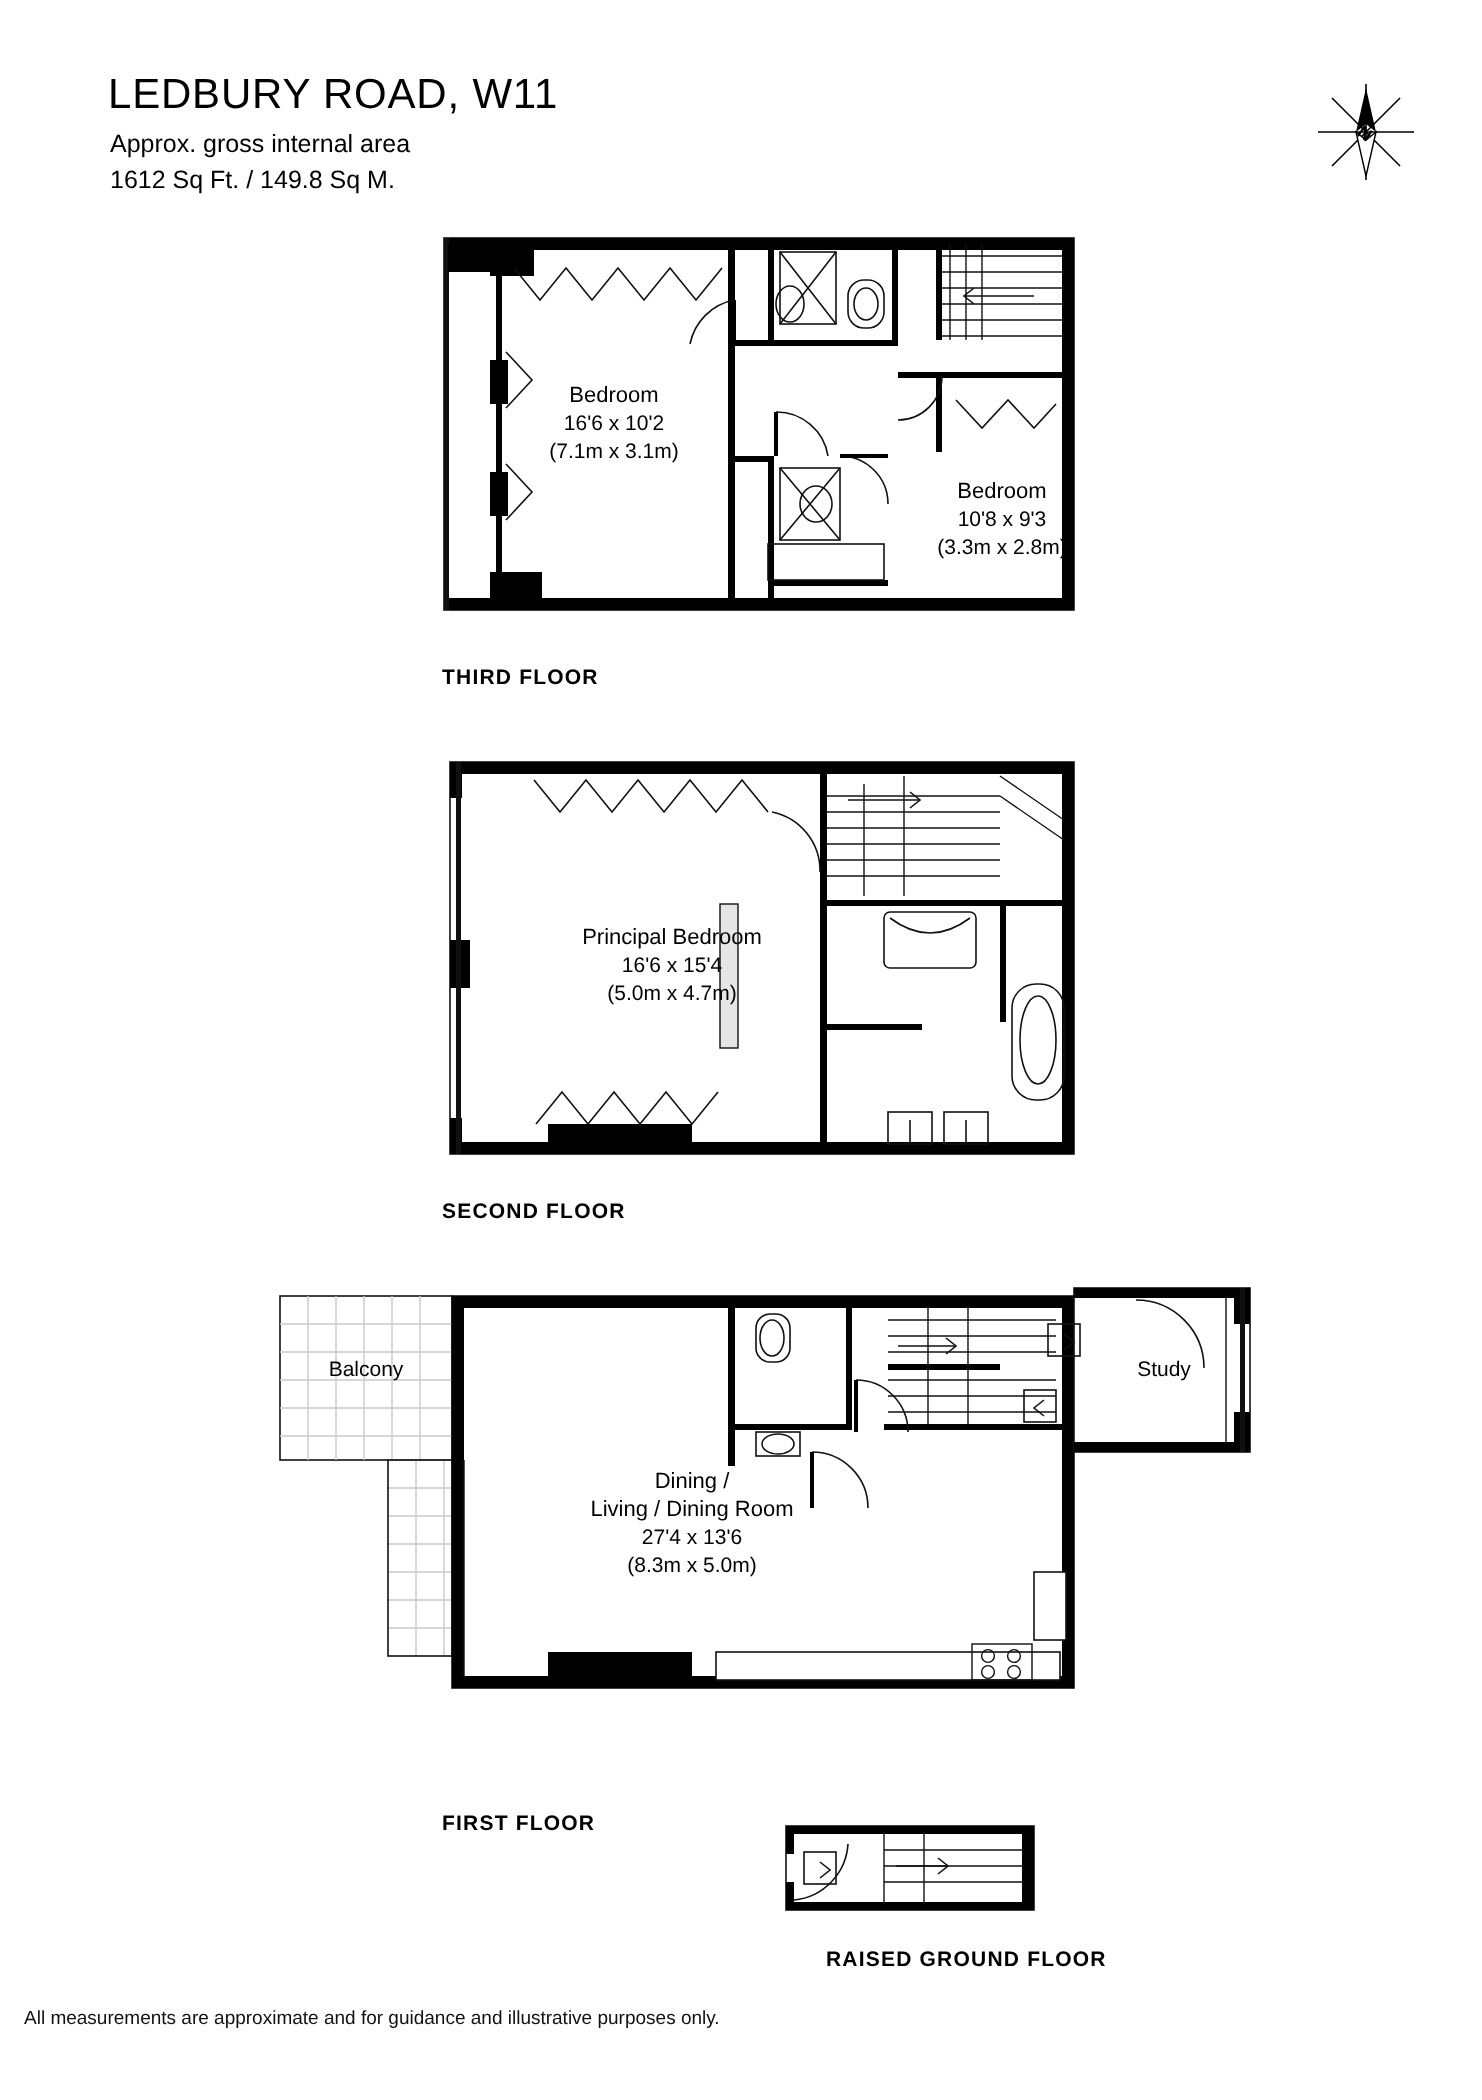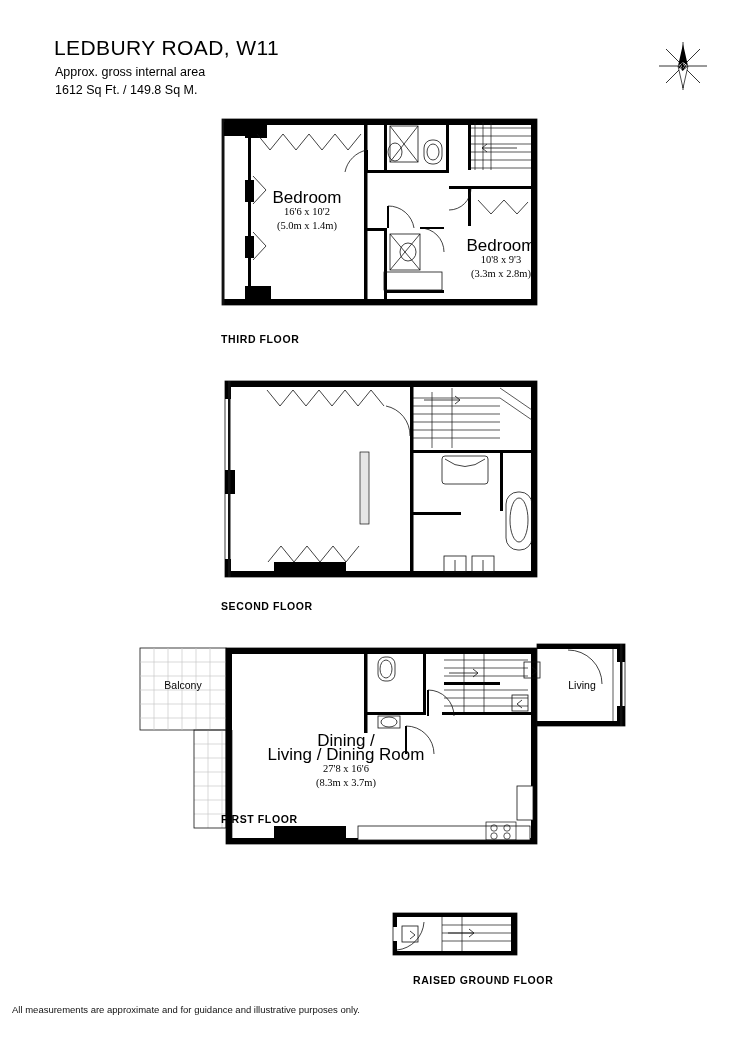--- a/index.html
+++ b/index.html
@@ -61,22 +61,22 @@
   }
 
   
   .room-label {
     position: absolute;
     text-align: center;
     font-size: 11px;
     line-height: 14px;
     white-space: nowrap;
   }
-  .room-label .name { font-size: 17px; }
-  .room-label .dim  { font-size: 10.5px; font-family: Liberation Serif, serif; }
+  .room-label .name { font-size: 11px; }
+  .room-label .dim  { font-size: 10.5px; }
 
   .small-label {
     position: absolute;
     font-size: 10.5px;
     text-align: center;
     white-space: nowrap;
   }
 
   
   .footer {
@@ -399,46 +399,51 @@
         <rect x="390" y="926" width="16" height="16"></rect>
         <polyline points="398,931 403,935 398,939"></polyline>
         <path d="M385,950 A30,30 0 0,0 412,922"></path>
       </g>
     </g>
   </svg>
 
   <div class="room-label" style="left:237px; top:191px; width:116px;">
     <div class="name">Bedroom</div>
     <div class="dim">16'6 x 10'2</div>
-    <div class="dim">(5.0m x 1.4m)</div>
+    <div class="dim">(7.1m x 3.1m)</div>
   </div>
 
   <div class="room-label" style="left:426px; top:239px; width:126px;">
     <div class="name">Bedroom</div>
     <div class="dim">10'8 x 9'3</div>
     <div class="dim">(3.3m x 2.8m)</div>
   </div>
 
   <div class="floor-label" style="left:209px; top:333px;text-align:right;">THIRD FLOOR</div>
 
+  <div class="room-label" style="left:240px; top:462px; width:168px;">
+    <div class="name">Principal Bedroom</div>
+    <div class="dim">16'6 x 15'4</div>
+    <div class="dim">(5.0m x 4.7m)</div>
+  </div>
 
   <div class="floor-label" style="left:209px; top:600px;">SECOND FLOOR</div>
 
   <div class="small-label" style="left:128px; top:679px; width:86px;">Balcony</div>
 
   <div class="room-label" style="left:245px; top:734px; width:178px;">
     <div class="name">Dining /</div>
     <div class="name">Living / Dining Room</div>
-    <div class="dim">27'8 x 16'6</div>
-    <div class="dim">(8.3m x 3.7m)</div>
-  </div>
-
-  <div class="small-label" style="left:535px; top:679px; width:70px;">Living</div>
-
-  <div class="floor-label" style="left:209px; top:813px;">FIRST FLOOR</div>
+    <div class="dim">27'4 x 13'6</div>
+    <div class="dim">(8.3m x 5.0m)</div>
+  </div>
+
+  <div class="small-label" style="left:535px; top:679px; width:70px;">Study</div>
+
+  <div class="floor-label" style="left:209px; top:906px;">FIRST FLOOR</div>
 
   <div class="floor-label" style="left:401px; top:974px;">RAISED GROUND FLOOR</div>
 
   <div class="footer">
     <div>All measurements are approximate and for guidance and illustrative purposes only.</div>
   </div>
 
 </div>
 
 </body></html>

